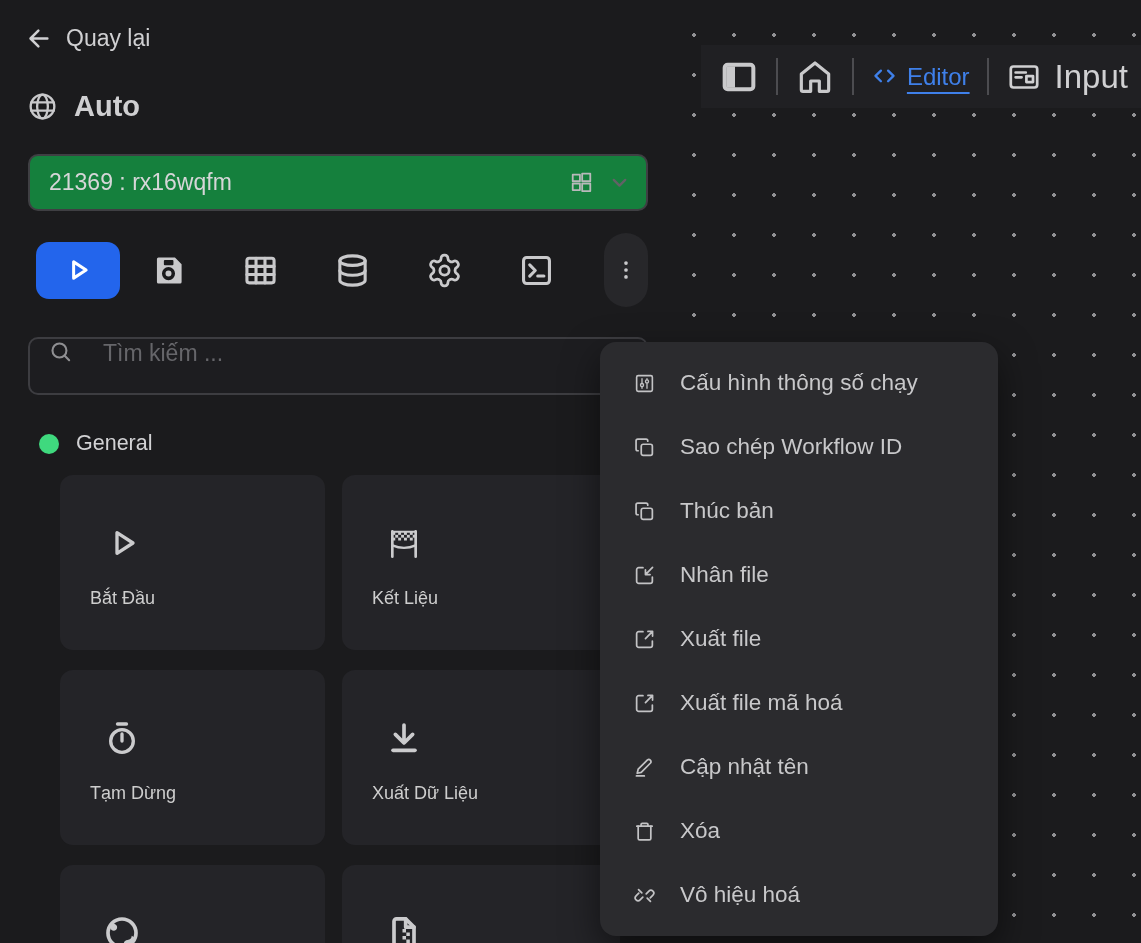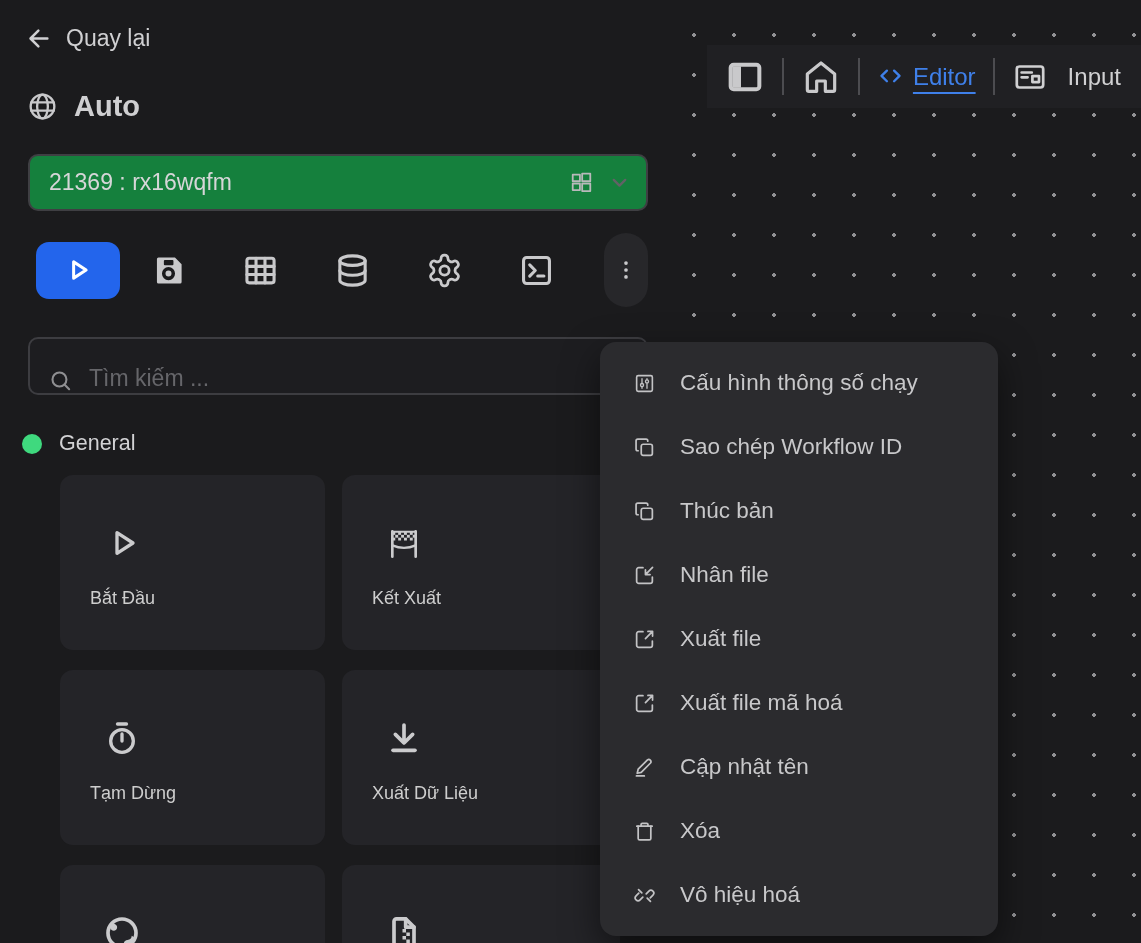--- a/index.html
+++ b/index.html
@@ -18,27 +18,27 @@
   
   .canvas{
     position:absolute;left:660px;top:0;right:0;bottom:0;z-index:0;
     background-image:radial-gradient(circle,var(--dot) 1.7px,transparent 2.1px);
     background-size:40px 40px;background-position:14px 15px;
   }
   
   .topbar{
     position:absolute;top:45px;right:0;height:63px;z-index:2;
     background:#202023;display:flex;align-items:center;gap:17px;
-    padding:0 20px 0 18px;
+    padding:0 13px 0 18px;
   }
   .vdiv{width:2px;height:37px;background:#4c4c50}
   .tb-btn{display:flex;align-items:center;justify-content:center;color:var(--icon);cursor:pointer}
   .editor-link{display:flex;align-items:center;gap:9px;color:var(--link);font-size:24px;cursor:pointer}
   .editor-link .lbl{text-decoration:underline;text-underline-offset:7px;text-decoration-thickness:2px}
-  .input-group{display:flex;align-items:center;gap:20px;color:#d0d0d2;font-size:24px;cursor:pointer}
+  .input-group{display:flex;align-items:center;gap:13px;color:#d0d0d2;font-size:33px;cursor:pointer}
   
   .back-row{position:absolute;left:26px;top:25px;z-index:1;display:flex;align-items:center;gap:13px;
     font-size:23px;color:#d0d0d2;cursor:pointer}
   .title-row{position:absolute;left:26px;top:90px;z-index:1;display:flex;align-items:center;gap:15px}
   .title-row .t{font-size:29px;font-weight:700;color:#cfcfd1}
   .selector{
     position:absolute;left:28px;top:154px;width:620px;height:57px;z-index:1;
     border:2px solid var(--border);border-radius:10px;background:#15803d;
     display:flex;align-items:center;gap:12px;padding:0 14px 0 19px;
     font-size:23px;color:#d6d6d8;cursor:pointer;
@@ -47,26 +47,26 @@
   .actions{position:absolute;left:36px;top:233px;height:74px;z-index:1;display:flex;align-items:center}
   .run-btn{width:84px;height:57px;border-radius:13px;background:var(--accent);
     display:flex;align-items:center;justify-content:center;margin-right:24px;cursor:pointer}
   .act-btn{width:48px;height:48px;display:flex;align-items:center;justify-content:center;
     margin-right:44px;color:var(--icon);cursor:pointer}
   .more-btn{width:44px;height:74px;border-radius:22px;background:#27272a;margin-right:0;
     display:flex;align-items:center;justify-content:center;color:var(--icon);cursor:pointer}
   .search-box{
     position:absolute;left:28px;top:337px;width:620px;height:58px;z-index:1;
     border:2px solid #3d3d41;border-radius:10px;background:#1d1d20;
-    display:flex;align-items:flex-end;gap:14px;padding:0 18px;color:var(--txt-dim);
+    display:flex;align-items:flex-start;gap:28px;padding:0 18px;color:var(--txt-dim);
   }
   .search-box input{flex:1;background:transparent;border:0;outline:0;font-size:23px;
     color:#d0d0d2;font-family:inherit}
   .search-box input::placeholder{color:#66666a}
-  .section-row{position:absolute;left:22px;top:431px;z-index:1;display:flex;align-items:center;gap:17px}
+  .section-row{position:absolute;left:39px;top:431px;z-index:1;display:flex;align-items:center;gap:17px}
   .status-dot{width:20px;height:20px;border-radius:50%;background:var(--green)}
   .section-label{font-size:21.5px;color:#d2d2d4}
   .node-grid{
     position:absolute;left:60px;top:475px;z-index:1;display:grid;
     grid-template-columns:265px 278px;column-gap:17px;row-gap:20px;grid-auto-rows:175px;
   }
   .node-card{background:var(--card);border-radius:13px;padding:48px 20px 0 30px;cursor:pointer}
   .node-card .nicon{width:40px;height:40px;margin-left:12px;color:#cbcbcd}
   .node-card .nlabel{margin-top:25px;font-size:18px;color:#cecece}
   
@@ -262,21 +262,21 @@
             <rect x="10.25" y="7.1" width="1.75" height="1.7"></rect>
             <rect x="13.75" y="7.1" width="1.75" height="1.7"></rect>
             <rect x="17.25" y="7.1" width="1.75" height="1.7"></rect>
             <rect x="5" y="8.8" width="1.75" height="1.7"></rect>
             <rect x="8.5" y="8.8" width="1.75" height="1.7"></rect>
             <rect x="12" y="8.8" width="1.75" height="1.7"></rect>
             <rect x="15.5" y="8.8" width="1.75" height="1.7"></rect>
           </g>
         </svg>
       </div>
-      <div class="nlabel">Kết Xuất</div>
+      <div class="nlabel">Kết Liệu</div>
     </div>
     <div class="node-card">
       <div class="nicon">
         <svg viewBox="0 0 24 24" width="40" height="40">
           <circle cx="12" cy="13.8" r="6.8" fill="none" stroke="currentColor" stroke-linecap="round" stroke-linejoin="round" stroke-width="2"></circle>
           <path d="M12 13.8V9.6" fill="none" stroke="currentColor" stroke-linecap="round" stroke-linejoin="round" stroke-width="2"></path>
           <path d="M9.3 3.6h5.4" fill="none" stroke="currentColor" stroke-linecap="round" stroke-linejoin="round" stroke-width="2"></path>
         </svg>
       </div>
       <div class="nlabel">Tạm Dừng</div>

